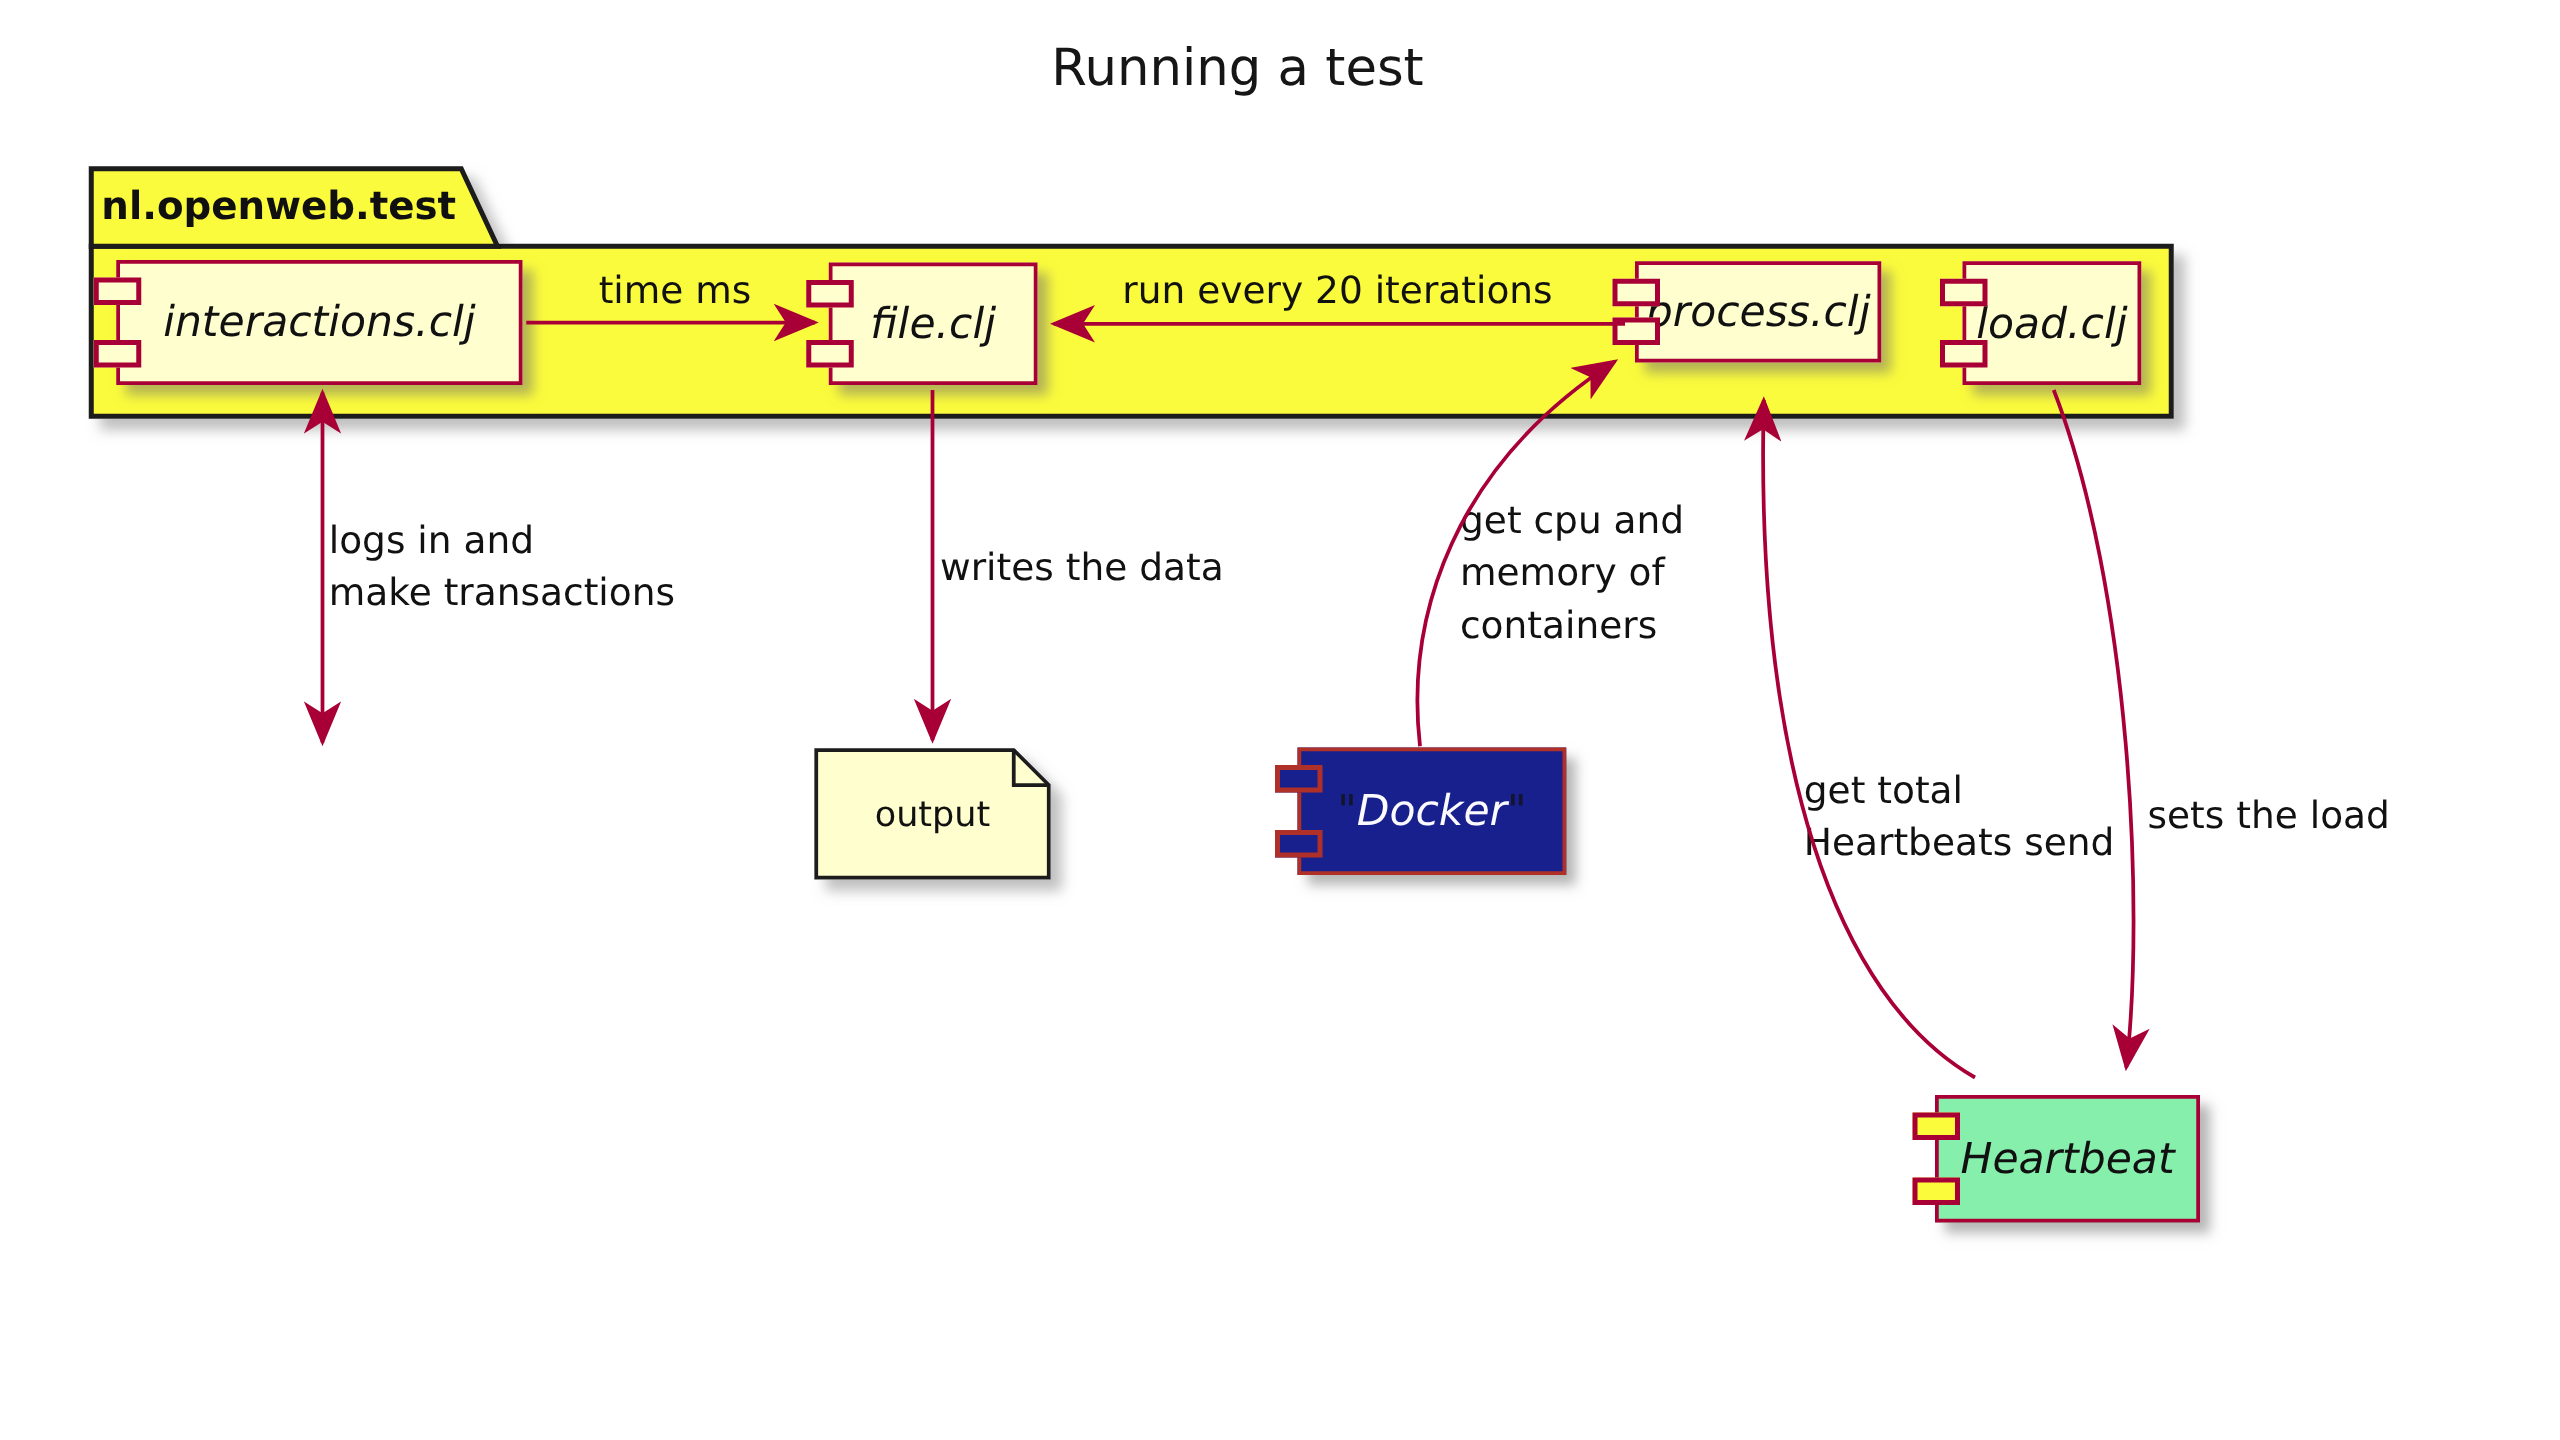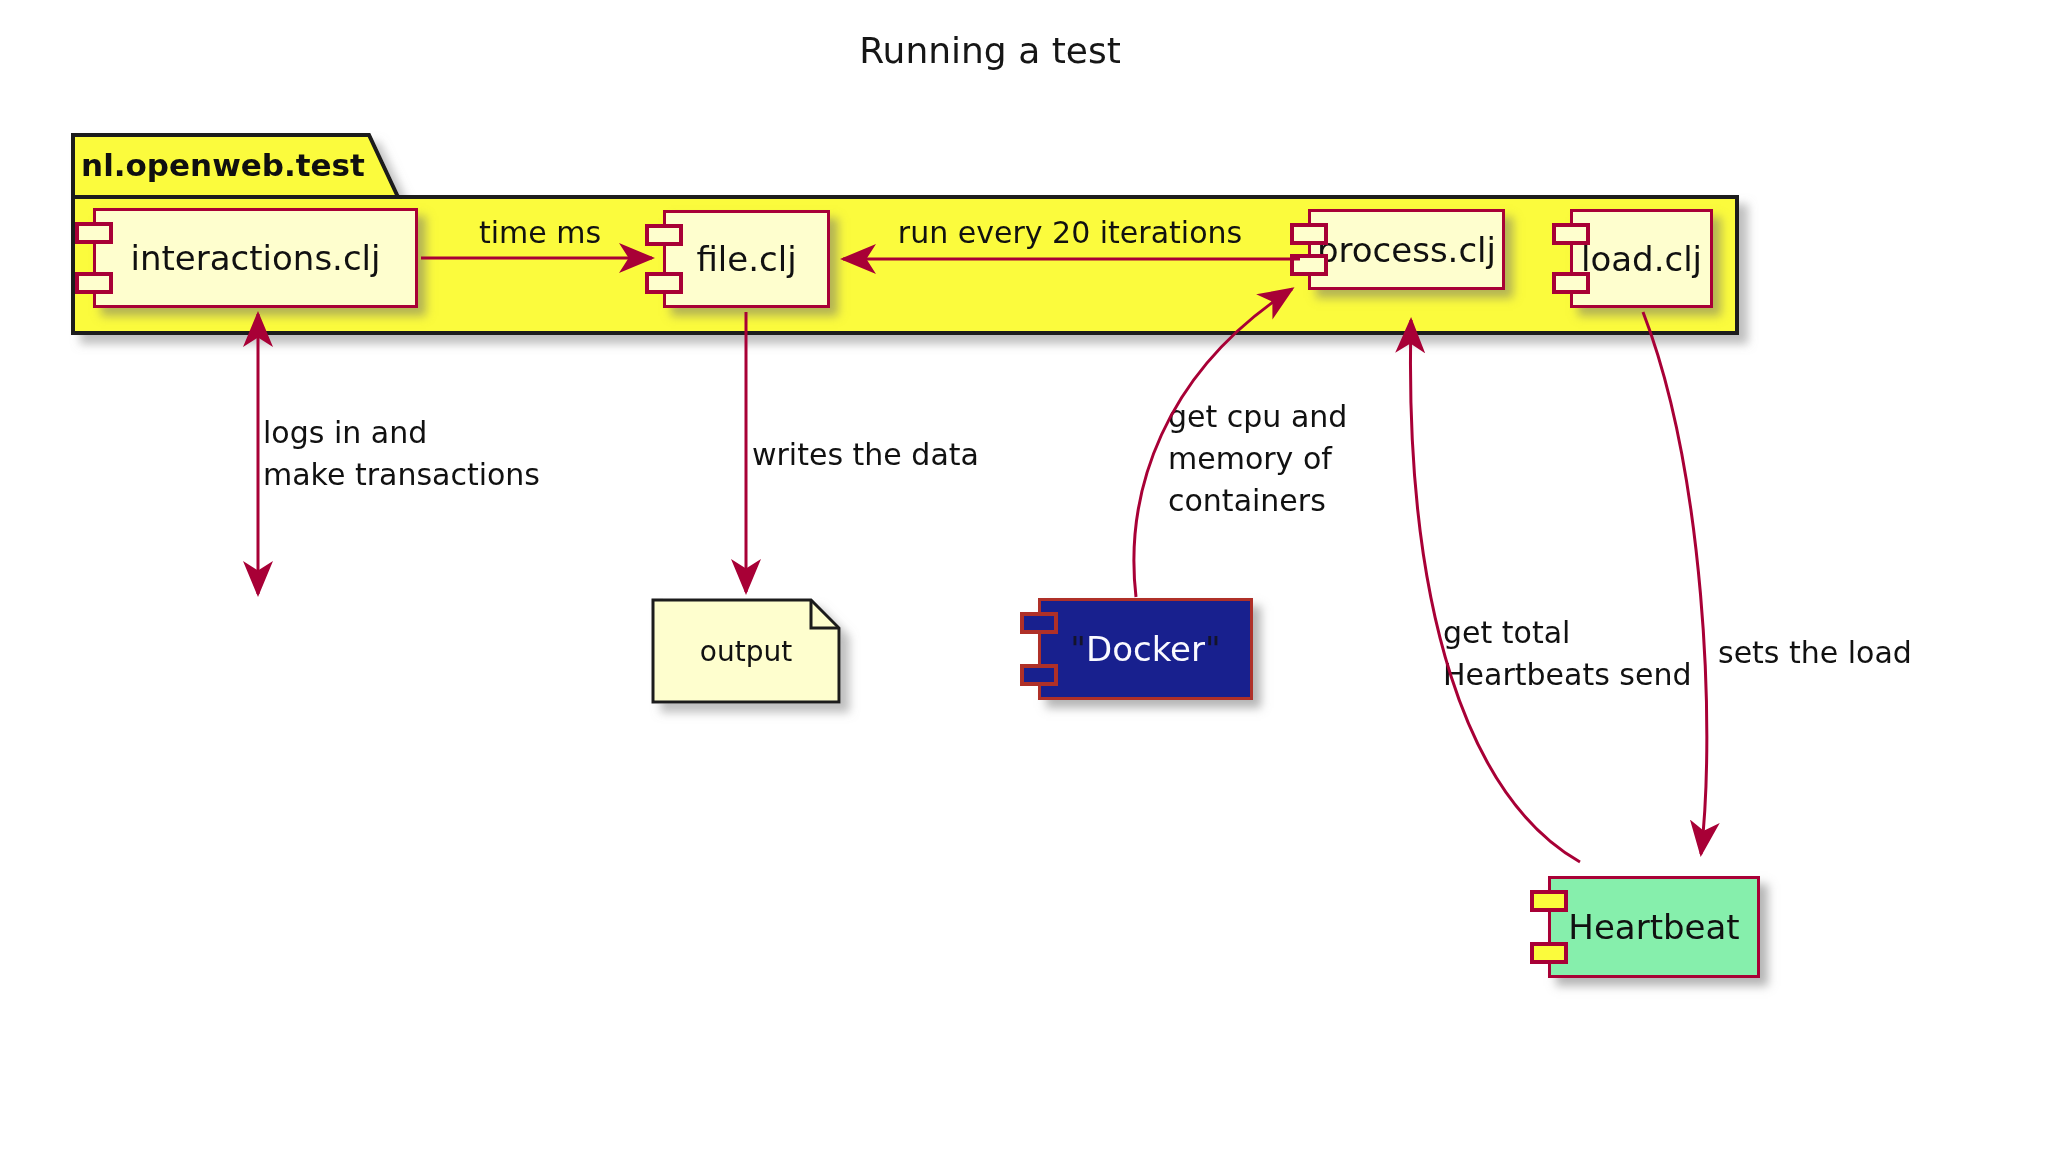--- a/index.html
+++ b/index.html
@@ -9,34 +9,35 @@
     font-family:"DejaVu Sans","Liberation Sans",sans-serif;
     color:#111;
   }
   .layer{position:absolute;left:0;top:0;width:2048px;height:1152px;}
   #bg{z-index:1;}
   #arrows{z-index:3;pointer-events:none;}
   .html-layer{z-index:2;}
 
   .title{
     position:absolute;left:640px;top:30px;width:700px;
-    text-align:center;font-size:36px;color:#161616;
+    text-align:center;font-size:41px;color:#161616;
   }
   .tab-label{
     position:absolute;left:73px;top:135px;width:300px;height:60px;
     display:flex;align-items:center;justify-content:center;
     font-weight:bold;font-size:31px;color:#101010;
   }
 
   .comp{
     position:absolute;box-sizing:border-box;
     border:3px solid #A80036;background:#FEFECE;
     display:flex;align-items:center;justify-content:center;
     font-size:34px;color:#111;
     box-shadow:8px 8px 9px rgba(110,110,110,0.5);
+    font-style:italic;
   }
   .port{
     position:absolute;box-sizing:border-box;left:-21px;
     width:38px;height:22px;border:4px solid #A80036;background:#FEFECE;
   }
   .port.p-top{top:11px;}
   .port.p-bottom{bottom:11px;}
 
   .comp.chrome{background:#F6C5CC;}
   .comp.chrome .port{background:#F6C5CC;}

